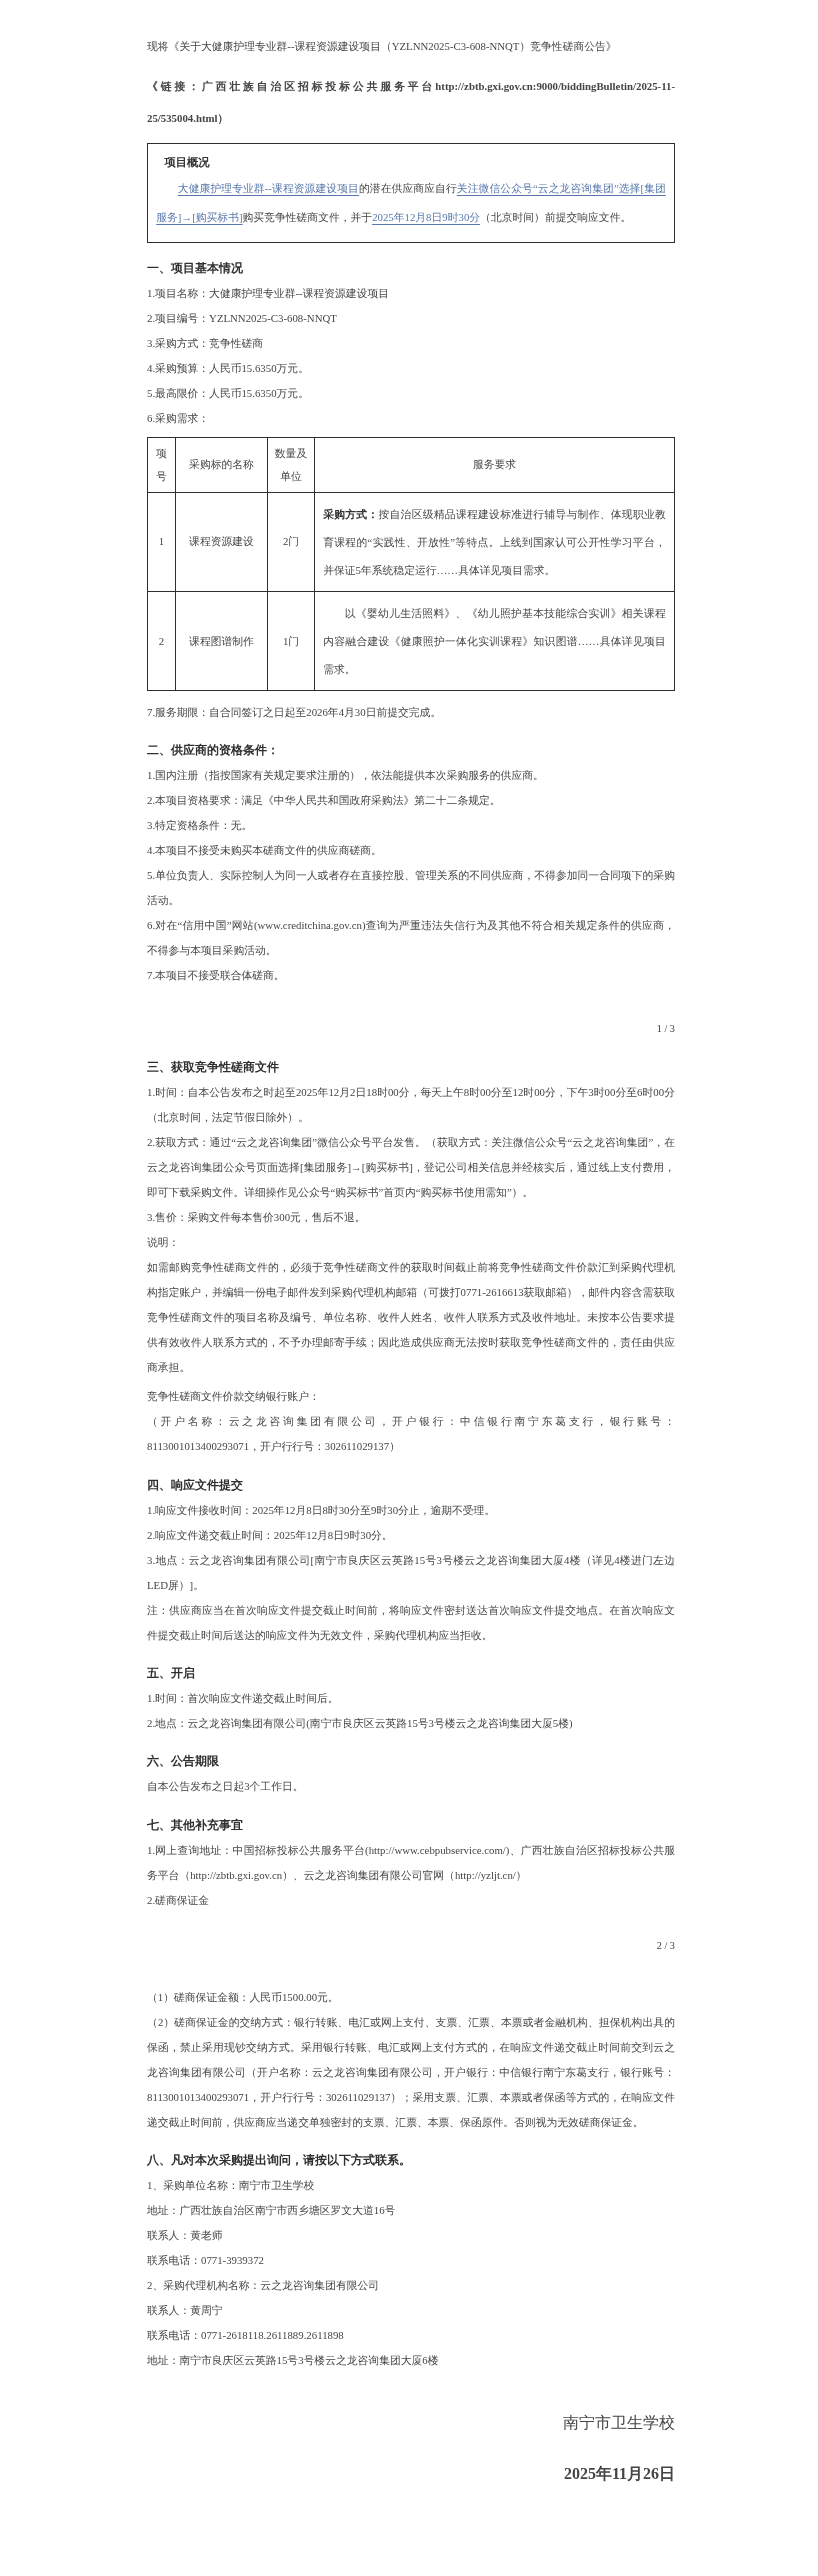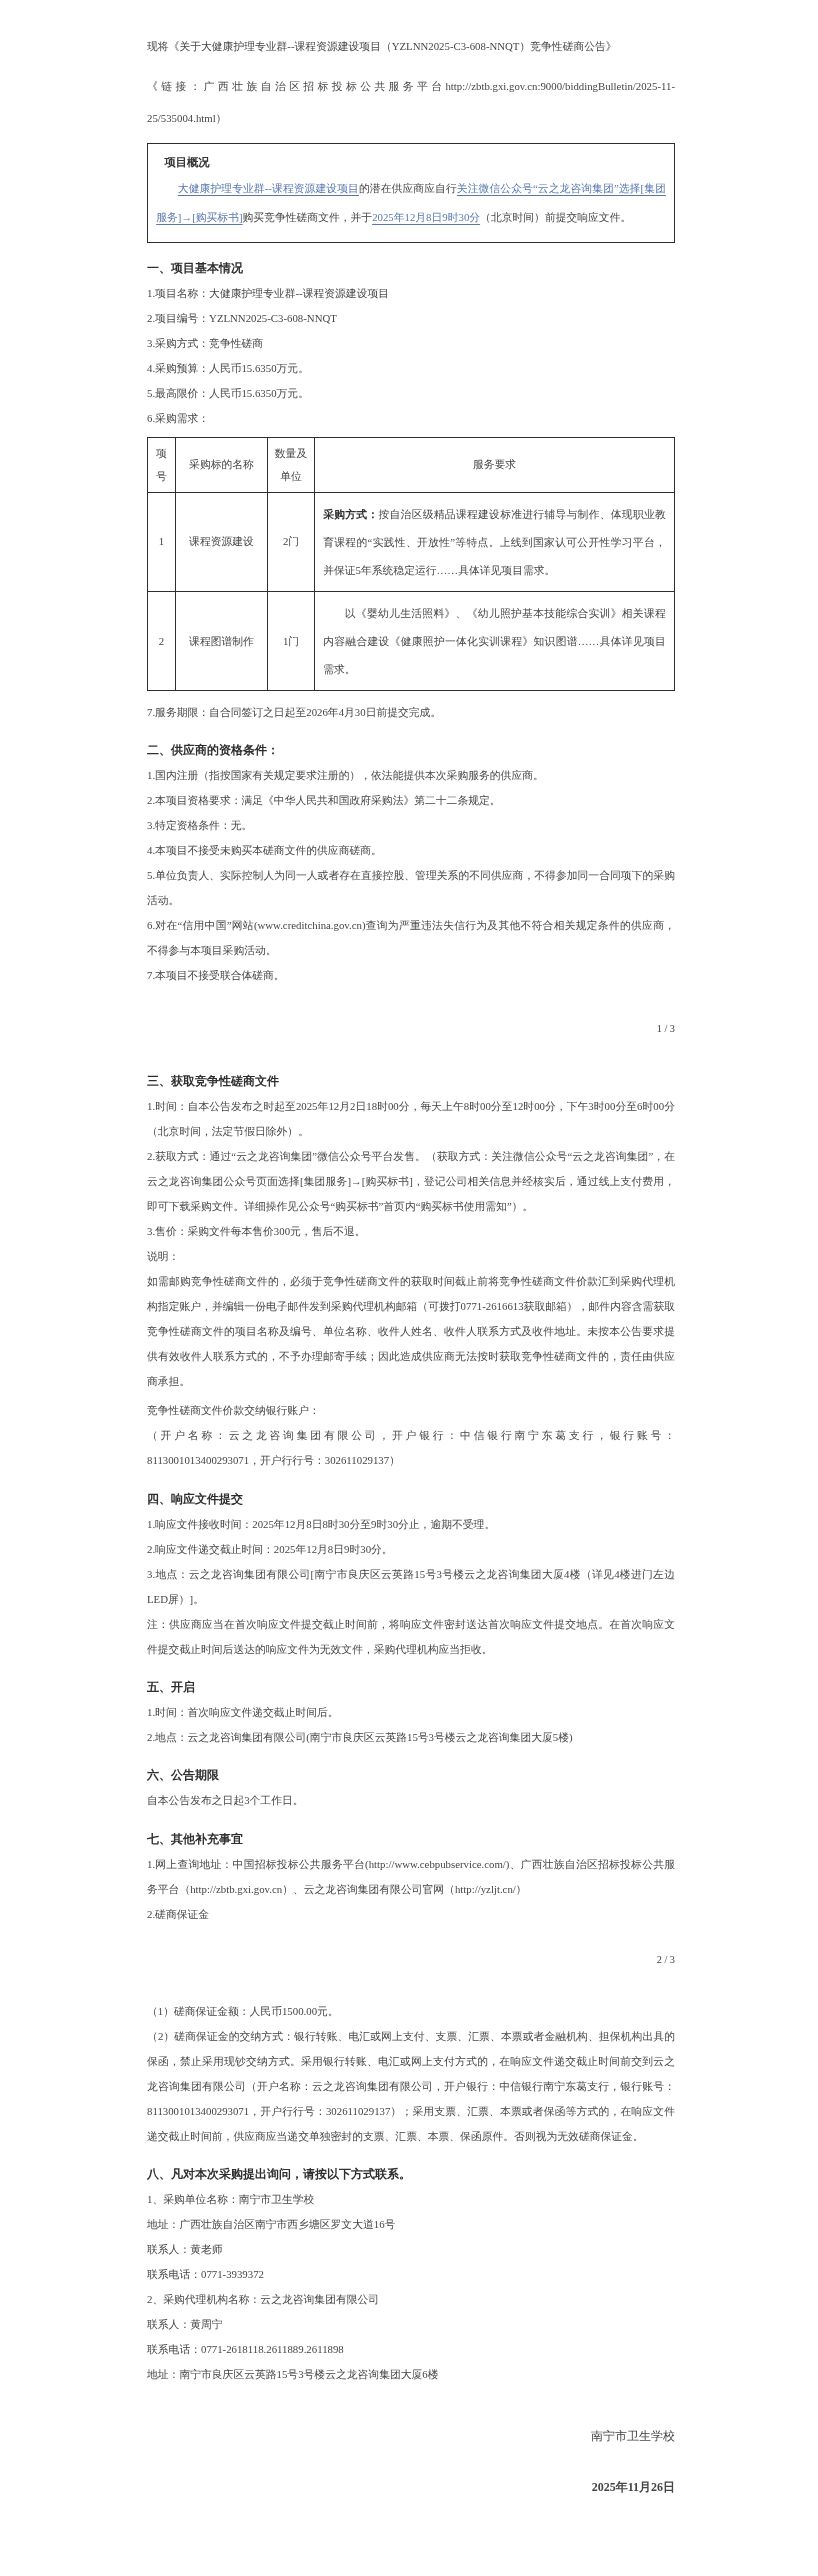--- a/index.html
+++ b/index.html
@@ -4,42 +4,42 @@
 <style>
   html,body { margin:0; padding:0; background:#ffffff; }
   .page {
     width:818px; height:3173px; background:#ffffff; overflow:hidden;
     box-sizing:border-box; padding:30px 143px 0 147px;
     font-family:"Liberation Serif","DejaVu Serif",serif;
     color:#454545;
   }
   p { margin:0; font-size:10.8px; line-height:25px; text-align:justify; }
   .intro p { line-height:32px; }
-  .intro .p2 { margin-top:8.2px; }
+  .intro .p2 { margin-top:8.2px;font-weight:bold; }
   .box { border:1px solid #2e2e2e; margin-top:9.3px; padding:5.2px 8.2px 10.3px 8.2px; }
   .box-title { font-weight:bold; font-size:11.3px; line-height:24px; padding-left:8.2px; color:#333333; }
   .box p { line-height:29px; text-indent:2em; }
   .link { color:#5878ab; text-decoration:underline; text-underline-offset:3.1px; }
   h2 { margin:0; font-size:12px; font-weight:bold; color:#2f2f2f; line-height:26px; text-align:left; }
   .mt-sec { margin-top:12.4px; }
   table { border-collapse:collapse; width:100%; margin-top:5.2px; table-layout:fixed; }
   th, td { border:1px solid #2e2e2e; font-size:10.8px; font-weight:normal; padding:4.1px 5.2px; }
   th { text-align:center; line-height:23px; }
   td.c { text-align:center; vertical-align:middle; line-height:23px; }
   td.req { text-align:justify; line-height:28px; padding:7.2px 8.2px; }
   td.req.indent { text-indent:2em; }
   .b { font-weight:bold; color:#333333; }
   .item7 { margin-top:8.2px; }
   .pagenum { text-align:right; font-size:10.3px; color:#3c3c3c; }
   .pn1 { margin-top:28px; }
   .pn2 { margin-top:20px; }
-  .sec3-head { margin-top:27px; }
+  .sec3-head { margin-top:13px; }
   .acct { margin-top:4.1px; }
   .dep1 { margin-top:27px; }
-  .sig { text-align:right; font-size:12px; line-height:25px; }
+  .sig { text-align:right; font-size:16px; line-height:25px; }
   .sig-org { margin-top:37px; }
   .sig-date { margin-top:26px;font-weight:bold; }
 </style>
 </head>
 <body>
 
 <div class="page">
 
   <div class="intro">
     <p class="p1">现将《关于大健康护理专业群--课程资源建设项目（YZLNN2025-C3-608-NNQT）竞争性磋商公告》</p>

